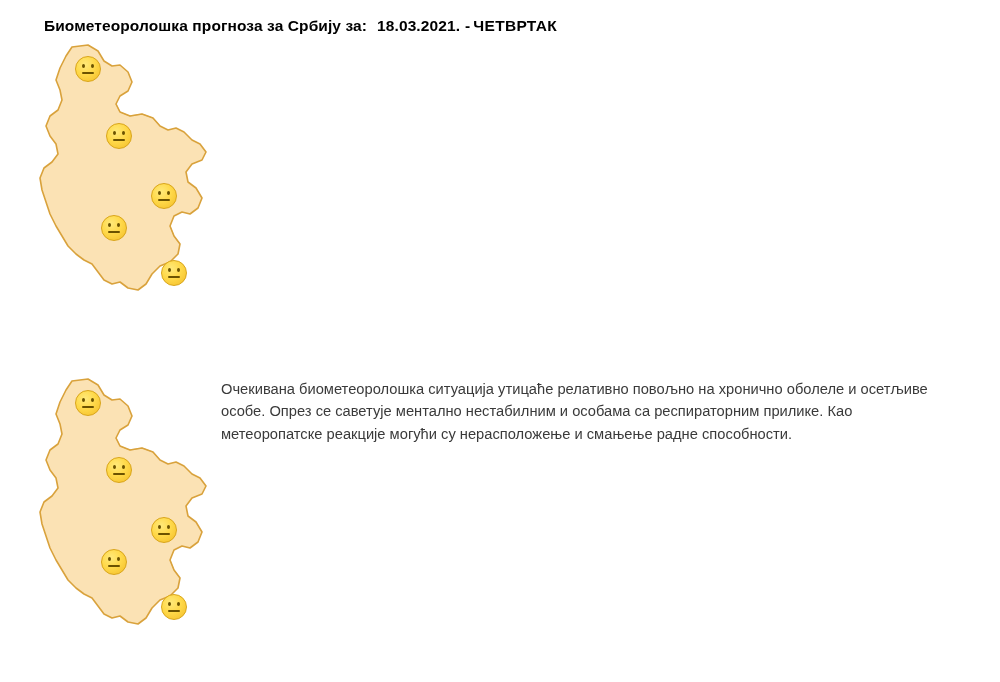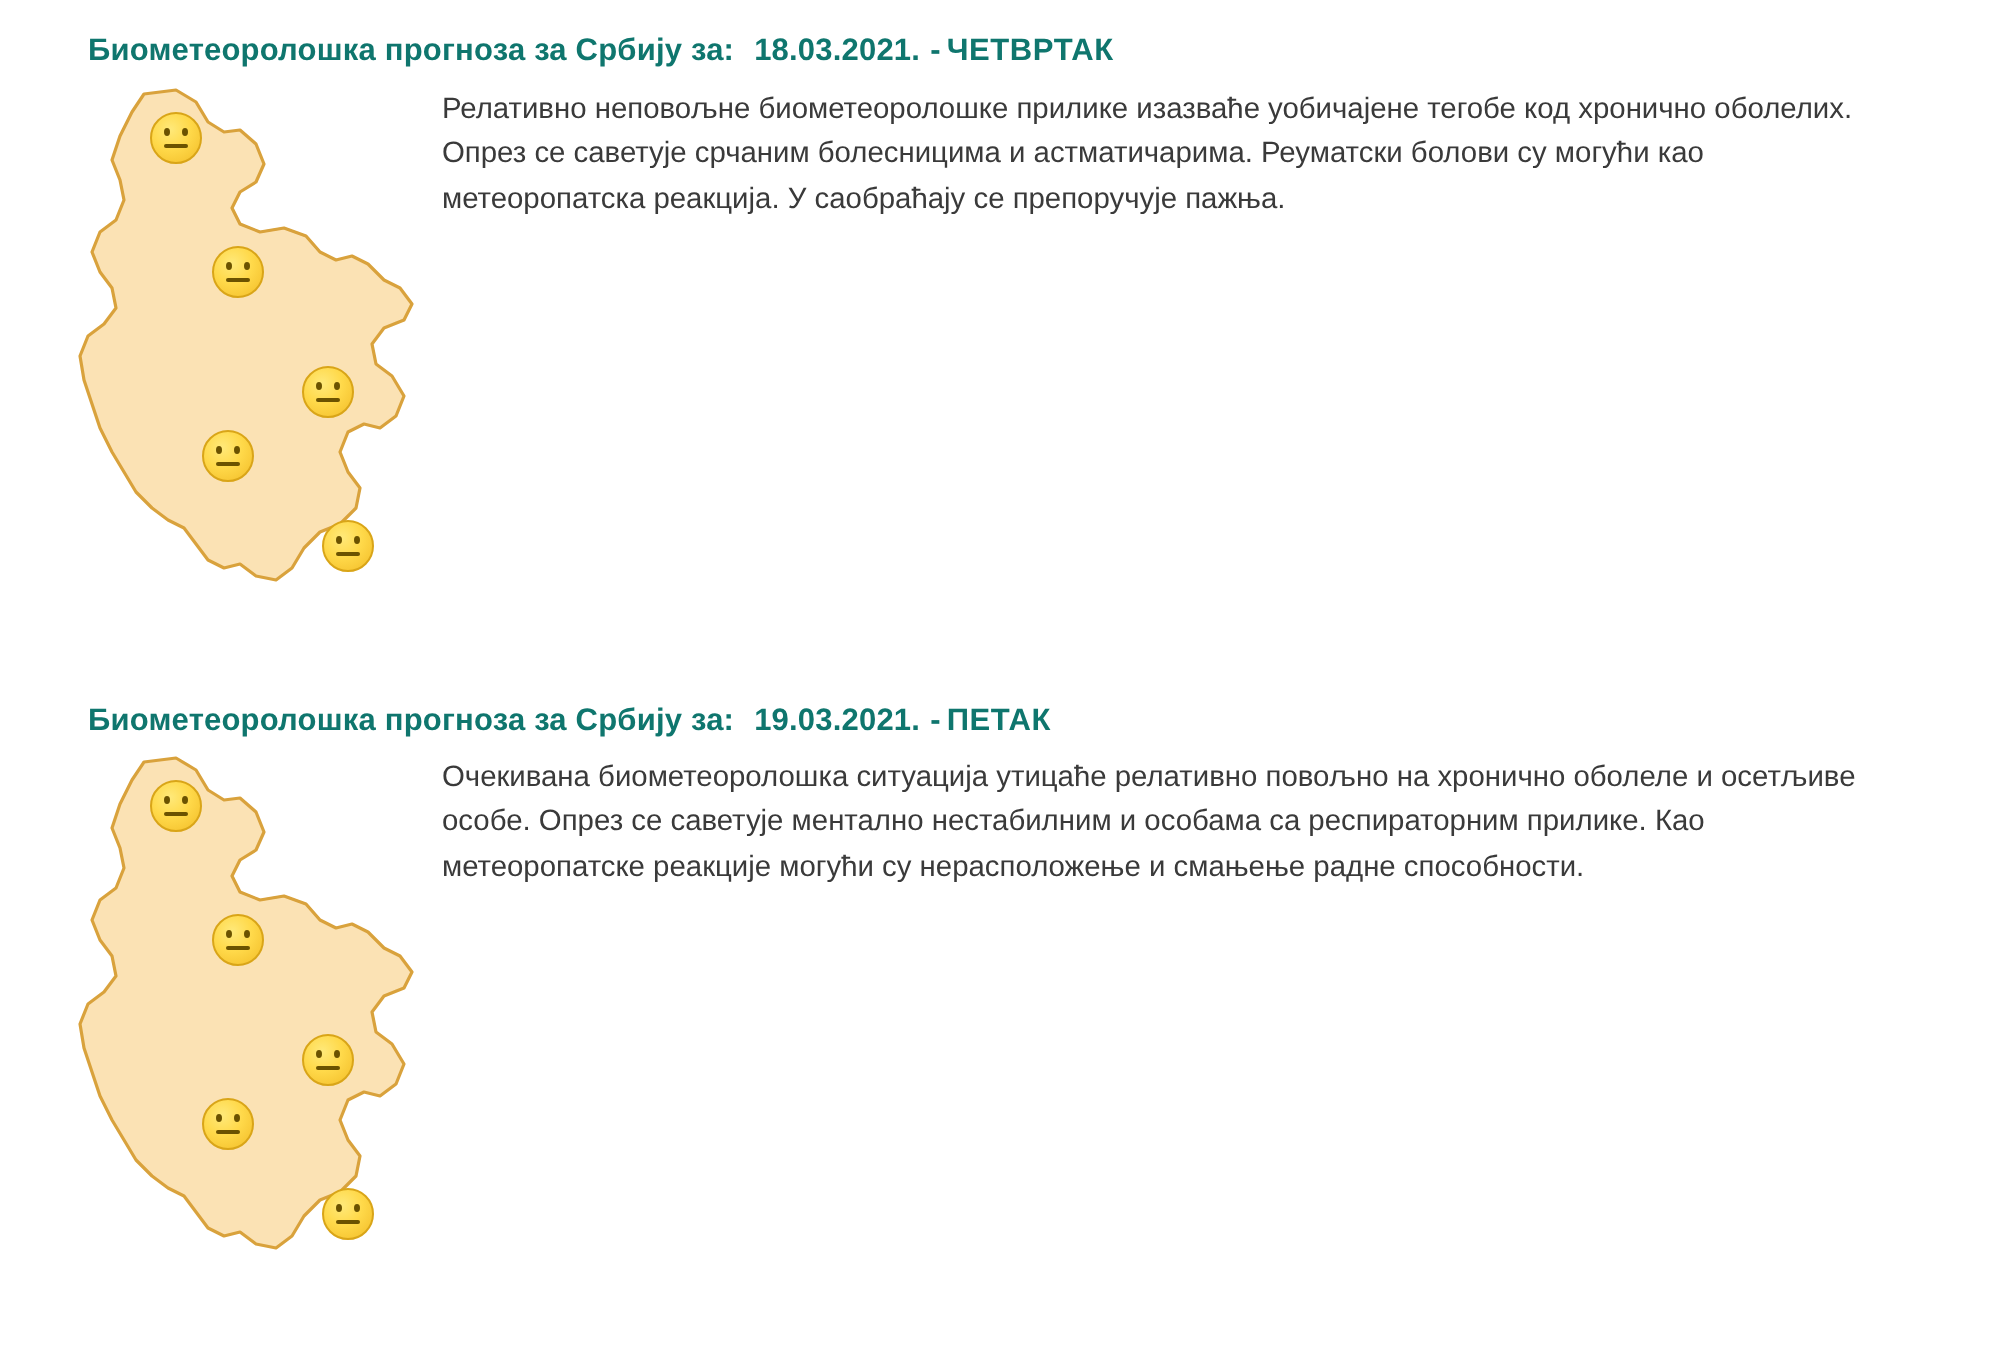--- a/index.html
+++ b/index.html
@@ -25,21 +25,21 @@
   }
   #block-0 { height: 348px; }
   #block-1 { height: 334px; }
 
   .heading {
     position: absolute;
     left: 44px;
     white-space: nowrap;
     font-size: 15.5px;
     font-weight: bold;
-    color: #0f766e;
+    color: #000000;
     letter-spacing: 0.1px;
   }
   #block-0 .heading { top: 17px; }
   #block-1 .heading { top: 4px; }
 
   .heading .h-date {
     margin-left: 10px;
   }
   .heading .h-sep {
     margin-left: 5px;
@@ -108,21 +108,20 @@
 </head>
 <body>
 
 <div class="page">
 
   <div class="forecast-block" id="block-0">
     <div class="heading">
       <span>Биометеоролошка прогноза за Србију за:</span><span class="h-date">18.03.2021.</span><span class="h-sep">-</span><span class="h-day">ЧЕТВРТАК</span>
     </div>
 
-    <div class="body-text">Релативно неповољне биометеоролошке прилике изазваће уобичајене тегобе код хронично оболелих. Опрез се саветује срчаним болесницима и астматичарима. Реуматски болови су могући као метеоропатска реакција. У саобраћају се препоручује пажња.</div>
 
     <div class="map-wrap">
       <svg viewBox="0 0 200 280" xmlns="http://www.w3.org/2000/svg">
         <path d="M52 3 L68 1 L78 7 L84 17 L92 22 L100 21 L108 28 L112 38 L108 47 L100 52 L96 60 L100 68 L110 72 L122 70 L133 74 L140 82 L148 86 L156 84 L164 88 L172 96 L180 100 L186 108 L182 116 L172 120 L166 128 L168 138 L176 144 L182 154 L178 164 L170 170 L162 168 L154 172 L150 182 L154 192 L160 200 L158 210 L150 218 L140 222 L132 230 L126 240 L118 246 L108 244 L100 238 L92 240 L84 236 L78 228 L72 220 L64 216 L56 210 L48 202 L42 192 L36 182 L30 170 L26 158 L22 146 L20 134 L24 124 L32 118 L38 110 L36 100 L30 92 L26 82 L30 72 L38 66 L42 56 L40 46 L36 36 L40 24 L46 12 Z" fill="#fbe2b4" stroke="#d9a23c" stroke-width="1.6" stroke-linejoin="round"></path>
         <path d="M96 60 L100 68 L110 72 L122 70 L133 74 L140 82" fill="none" stroke="#d9a23c" stroke-width="1" opacity="0.55"></path>
         <path d="M150 182 L154 192 L160 200" fill="none" stroke="#d9a23c" stroke-width="1" opacity="0.4"></path>
       </svg>
 
       <div class="smiley" style="left:55px; top:12px;">
         <span class="eye l"></span>
@@ -146,23 +145,20 @@
       </div>
       <div class="smiley" style="left:141px; top:216px;">
         <span class="eye l"></span>
         <span class="eye r"></span>
         <span class="mouth"></span>
       </div>
     </div>
   </div>
 
   <div class="forecast-block" id="block-1">
-    <div class="heading">
-      <span>Биометеоролошка прогноза за Србију за:</span><span class="h-date">19.03.2021.</span><span class="h-sep">-</span><span class="h-day">ПЕТАК</span>
-    </div>
 
     <div class="body-text">Очекивана биометеоролошка ситуација утицаће релативно повољно на хронично оболеле и осетљиве особе. Опрез се саветује ментално нестабилним и особама са респираторним прилике. Као метеоропатске реакције могући су нерасположење и смањење радне способности.</div>
 
     <div class="map-wrap">
       <svg viewBox="0 0 200 280" xmlns="http://www.w3.org/2000/svg">
         <path d="M52 3 L68 1 L78 7 L84 17 L92 22 L100 21 L108 28 L112 38 L108 47 L100 52 L96 60 L100 68 L110 72 L122 70 L133 74 L140 82 L148 86 L156 84 L164 88 L172 96 L180 100 L186 108 L182 116 L172 120 L166 128 L168 138 L176 144 L182 154 L178 164 L170 170 L162 168 L154 172 L150 182 L154 192 L160 200 L158 210 L150 218 L140 222 L132 230 L126 240 L118 246 L108 244 L100 238 L92 240 L84 236 L78 228 L72 220 L64 216 L56 210 L48 202 L42 192 L36 182 L30 170 L26 158 L22 146 L20 134 L24 124 L32 118 L38 110 L36 100 L30 92 L26 82 L30 72 L38 66 L42 56 L40 46 L36 36 L40 24 L46 12 Z" fill="#fbe2b4" stroke="#d9a23c" stroke-width="1.6" stroke-linejoin="round"></path>
         <path d="M96 60 L100 68 L110 72 L122 70 L133 74 L140 82" fill="none" stroke="#d9a23c" stroke-width="1" opacity="0.55"></path>
         <path d="M150 182 L154 192 L160 200" fill="none" stroke="#d9a23c" stroke-width="1" opacity="0.4"></path>
       </svg>
 

